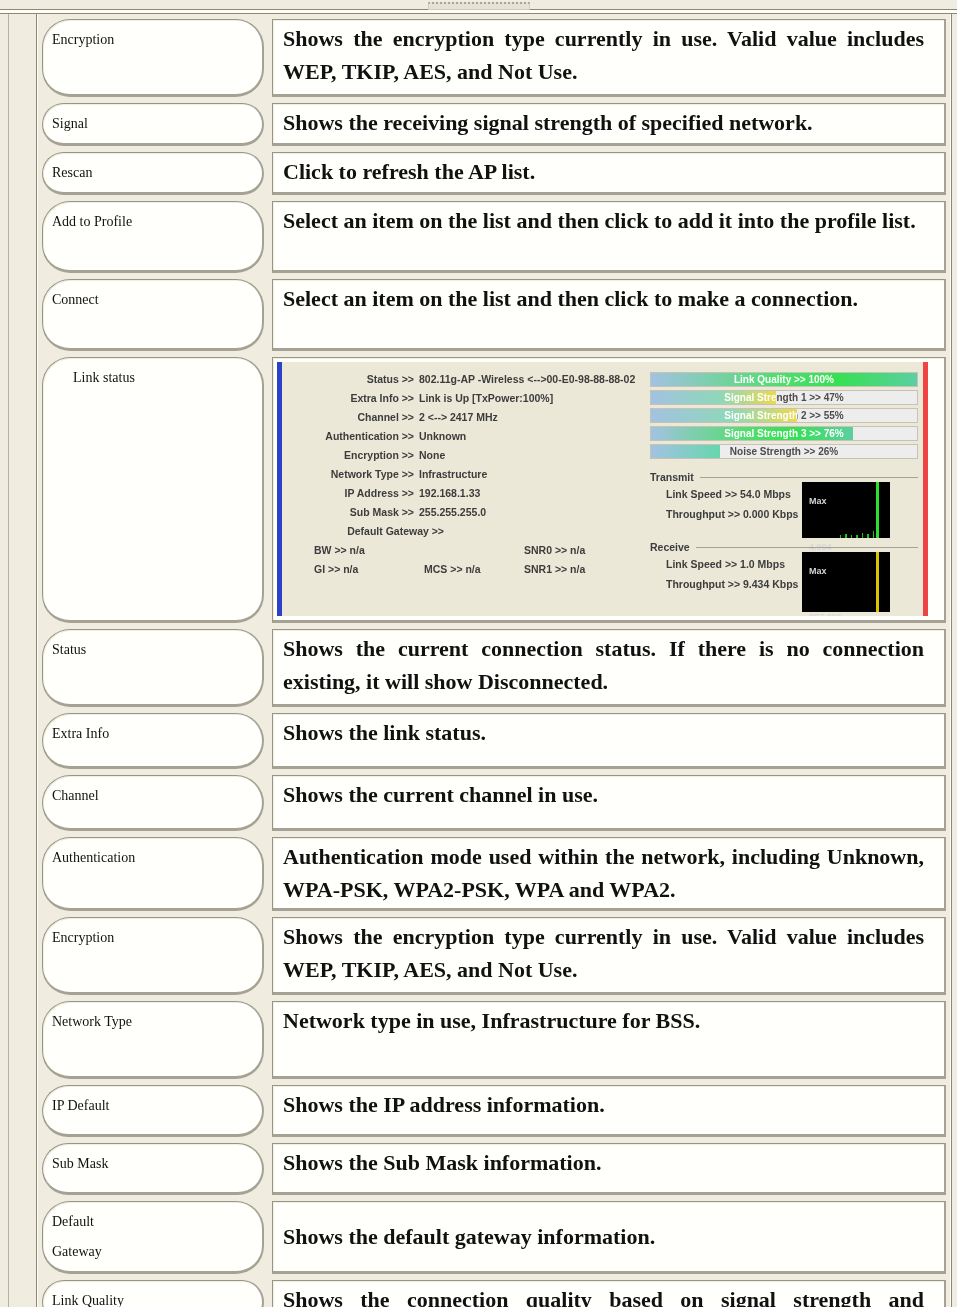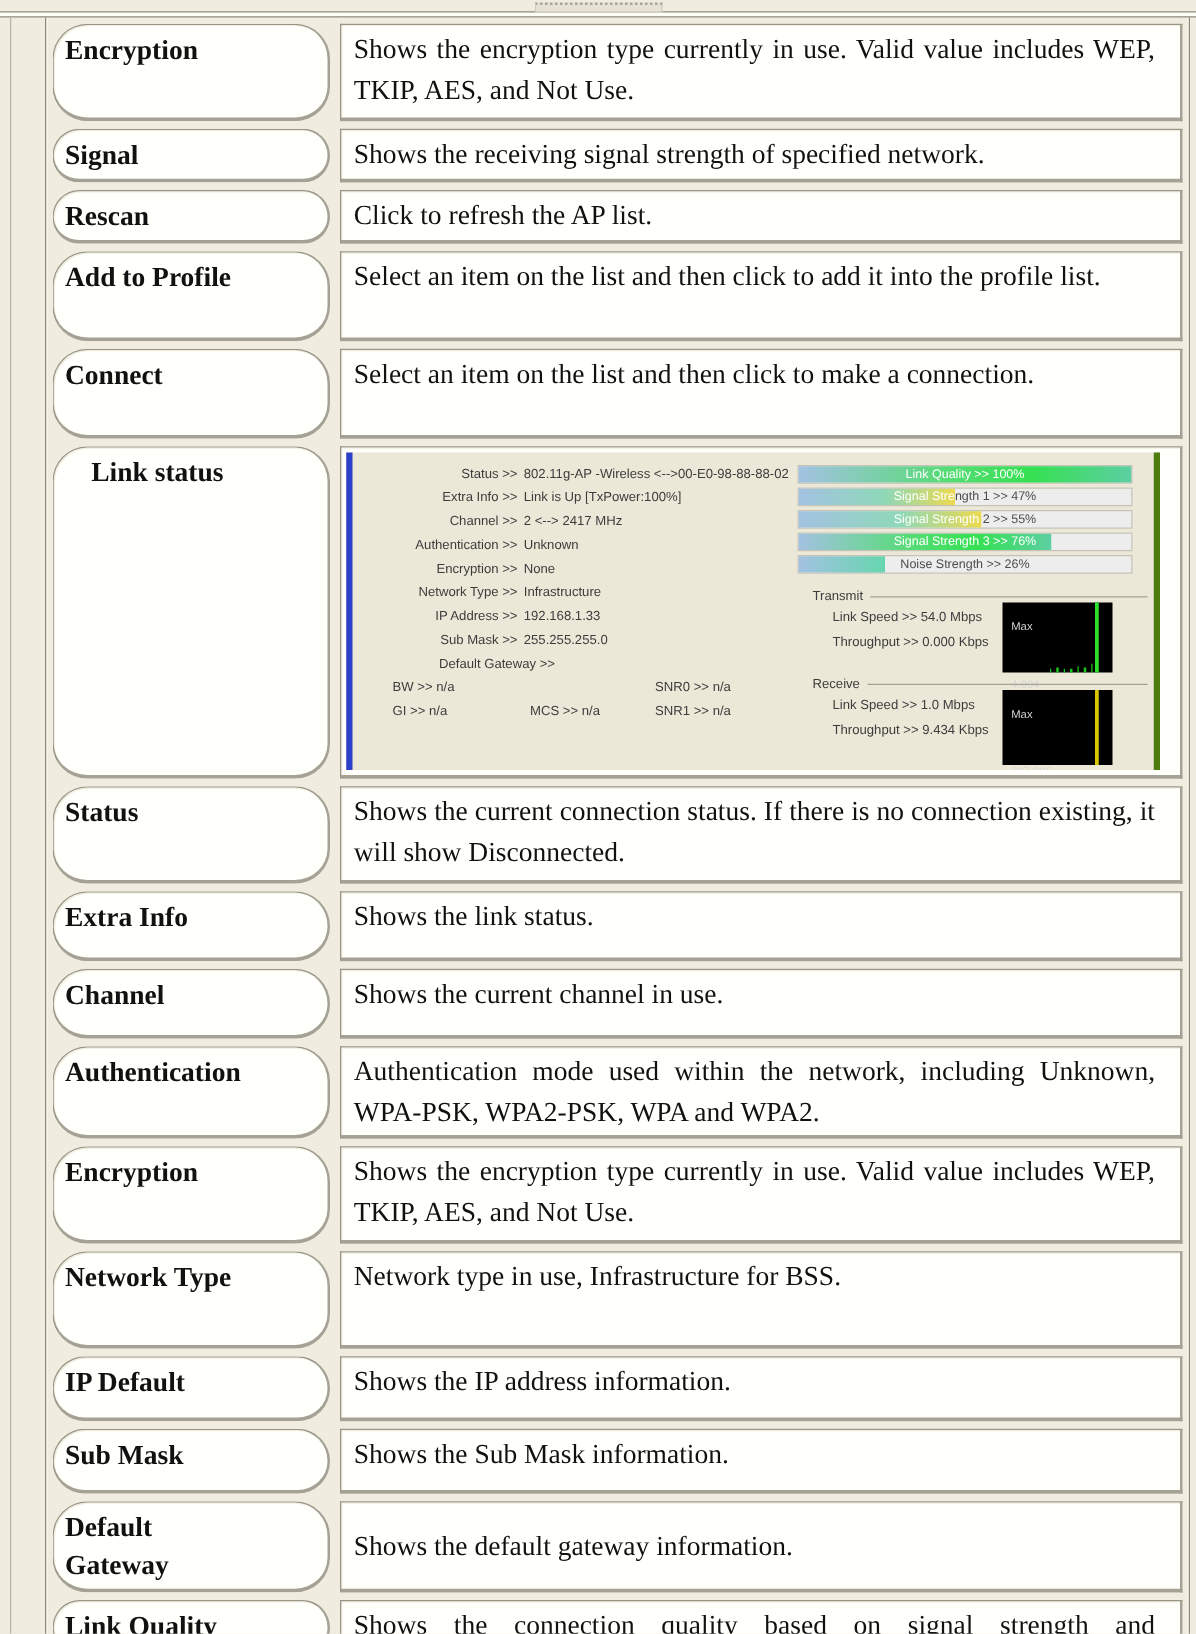--- a/index.html
+++ b/index.html
@@ -32,52 +32,53 @@
     padding:5px 5px 5px 5px;
   }
   .row{display:flex;gap:8px;margin-bottom:6px;align-items:stretch;}
   .cell{
     background:#fffffb;box-sizing:border-box;
     border:1px solid #989585;border-bottom:3px solid #a5a295;border-right:2px solid #a5a295;
     box-shadow:inset 1px 1px 0 #f2efe2;
   }
   .term{
     width:222px;flex:0 0 222px;
-    font-weight:bold;font-size:22px;line-height:30px;
+    font-weight:normal;font-size:14px;line-height:30px;
     padding:5px 6px 4px 9px;
     border-radius:28px;
   }
   .term .t{white-space:pre-line;}
   .term.indent{padding-left:30px;}
   .desc{
     flex:1 1 auto;
     font-size:22px;line-height:33px;
     padding:2px 20px 2px 10px;
     text-align:justify;
+    font-weight:bold;
   }
   .desc.force-just{text-align-last:justify;}
   .desc.embed{padding:2px;}
   
   .shot{
     height:254px;margin:2px 14px 2px 2px;position:relative;
     background:#ece8d8;
-    border-left:5px solid #2b41c8;border-right:5px solid #4d7c0f;
+    border-left:5px solid #2b41c8;border-right:5px solid #ef4444;
     font-family:"Liberation Sans", sans-serif;font-size:10.5px;color:#3c3c3c;
     overflow:hidden;
   }
   .info-block{position:absolute;left:4px;top:8px;width:350px;}
   .info-line{display:flex;height:19px;line-height:19px;white-space:nowrap;}
   .info-line .lbl{width:128px;text-align:right;margin-right:5px;flex:0 0 128px;}
   .ht-divider{display:flex;align-items:center;height:18px;margin-top:3px;}
   .ht-divider .ln{flex:1;border-top:1px solid #a5a295;}
   .ht-divider .ht{padding:0 8px;}
   .ht-grid{display:grid;grid-template-columns:110px 100px auto;padding-left:28px;}
   .ht-grid span{height:19px;line-height:19px;}
   
-  .bars{position:absolute;left:356px;top:10px;width:268px;}
+  .bars{position:absolute;left:368px;top:10px;width:268px;}
   .bar{
     position:relative;height:15px;margin-bottom:3px;
     background:#ededed;border:1px solid #c6c3b5;box-sizing:border-box;
     text-align:center;line-height:13px;font-size:10px;color:#4c4c4c;white-space:nowrap;
   }
   .bar .dtxt{position:absolute;left:0;top:0;width:100%;}
   .bar .fill{position:absolute;left:0;top:0;bottom:0;overflow:hidden;}
   .bar .fill .wtxt{display:block;width:266px;color:#fff;text-align:center;line-height:13px;}
   .bar .fill[data-grad="green"]{background:linear-gradient(90deg,#a3c2e2,#55dc74 45%,#35e052 70%,#5ccfa2 100%);}
   .bar .fill[data-grad="yellow"]{background:linear-gradient(90deg,#a3c2e2,#8ed8b8 55%,#ecd94e 100%);}

